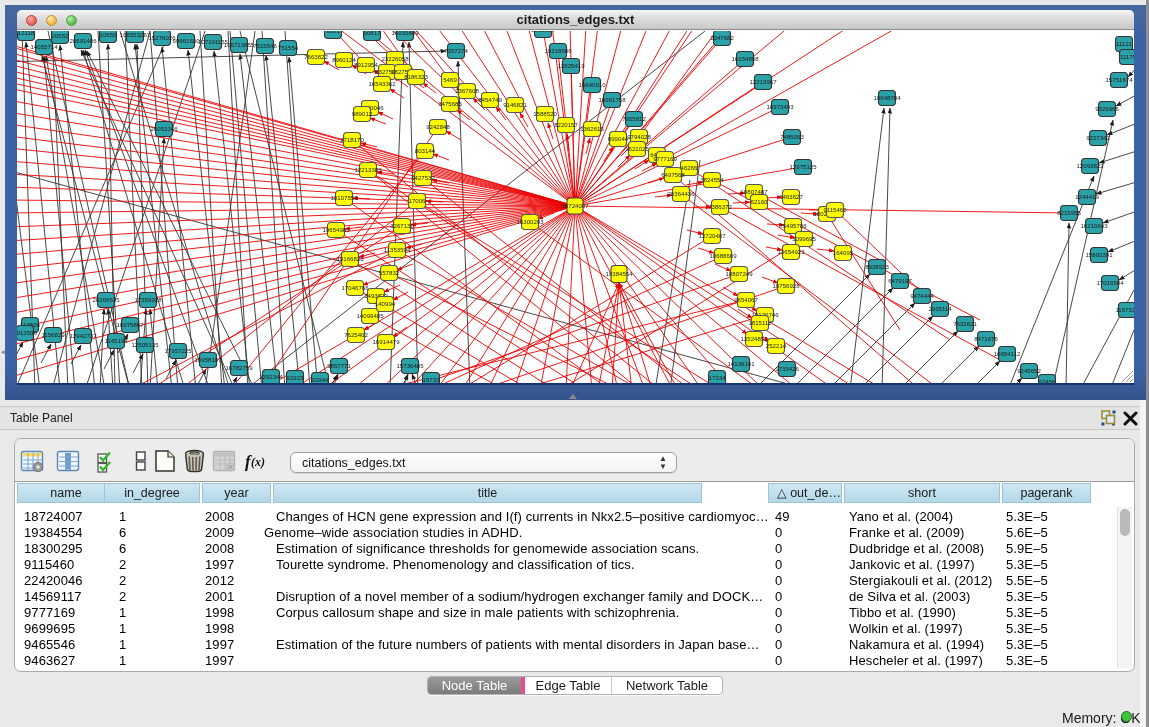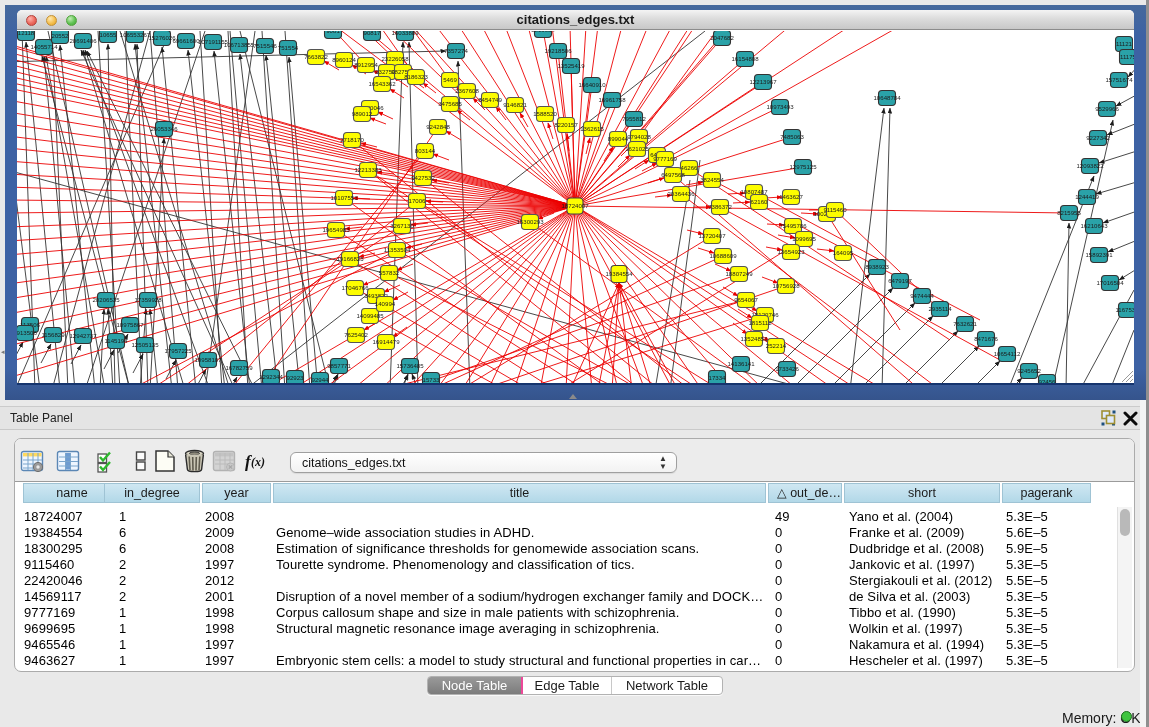--- a/index.html
+++ b/index.html
@@ -35,21 +35,21 @@
 .hc{position:absolute;top:1px;height:20px;background:linear-gradient(180deg,#cfe7f2,#b2d8e8);border:1px solid #9fc3d4;
  font-size:12.5px;color:#1b1b1b;text-align:center;line-height:19px}
 .row{position:absolute;width:1121px;height:16px;font-size:13px;letter-spacing:0.1px;color:#000}
 .row span{position:absolute;white-space:nowrap;top:2px}
 #scrollbar{left:1117px;top:507px;width:15px;height:161px;background:#f4f4f4;border-left:1px solid #e0e0e0}
 #thumb{left:1119.5px;top:509px;width:10px;height:27px;background:#b9b9b9;border-radius:5px}
 #tabs{left:427px;top:676px;height:19px;border:1px solid #b2b2b2;border-radius:4px;background:#fff;overflow:hidden;
  box-shadow:0 1px 0 rgba(255,255,255,.7)}
 .tab{float:left;height:19px;line-height:18px;font-size:13px;color:#1a1a1a;text-align:center}
 #tab1{width:93px;background:linear-gradient(180deg,#9a9a9a,#787878);color:#fff}
-#tab2{width:90px;border-left:2px solid #ec4899}
+#tab2{width:90px;border-left:4px solid #ec4899}
 #tab3{width:111px;border-left:1px solid #c8c8c8}
 #memtext{left:1062px;top:710px;font-size:14px;color:#1a1a1a}
 #memdot{left:1121px;top:711px;width:11px;height:11px;border-radius:50%;background:#3ec43e;border:1.5px solid #1e6e1e}
 #rightstrip{left:1146px;top:0;width:3px;height:727px;background:#8f8f8f}
 #rightlight{left:1140px;top:400px;width:6px;height:327px;background:#f4f4f4}
 #lefttick{left:1px;top:348px;font-size:7px;color:#777}
 </style></head>
 <body>
 <div class="abs" id="blueframe"></div>
 <div class="abs" id="win">
@@ -705,42 +705,43 @@
 
 <text x="230" y="28" font-family="Liberation Serif,serif" font-style="italic" font-weight="bold" font-size="17" fill="#111">f</text>
 <text x="236" y="27" font-family="Liberation Serif,serif" font-style="italic" font-weight="bold" font-size="12" fill="#111">(x)</text>
 </svg></div>
   <div class="abs" id="dropdown">
       <div class="abs" id="ddtext">citations_edges.txt</div>
    <div class="abs" id="ddarrows">▲<br>▼</div>
     </div>
   <div class="abs" id="hdrline"></div>
   <div class="abs" id="header">
-    <div class="hc" style="left:8px;width:98px">name</div>
+    <div class="hc" style="left:2px;width:98px">name</div>
     <div class="hc" style="left:89px;width:96px">in_degree</div>
     <div class="hc" style="left:187px;width:69px">year</div>
-    <div class="hc" style="left:258px;width:493px">title</div>
+    <div class="hc" style="left:258px;width:429px">title</div>
     <div class="hc" style="left:753px;width:74px;text-align:center;padding-left:8px">△ out_de…</div>
     <div class="hc" style="left:829px;width:156px">short</div>
     <div class="hc" style="left:987px;width:89px">pagerank</div>
   </div>
 </div>
 <div class="row" style="top:507px">
 <span style="left:24px">18724007</span>
     <span style="left:119px">1</span>
 <span style="left:205px">2008</span>
+    <span style="left:276px">Changes of HCN gene expression and I(f) currents in Nkx2.5–positive cardiomyoc…</span>
 <span style="left:775px">49</span>
     <span style="left:849px">Yano et al. (2004)</span>
 <span style="left:1006px">5.3E–5</span>
   </div>
 <div class="row" style="top:523px">
 <span style="left:24px">19384554</span>
     <span style="left:119px">6</span>
 <span style="left:205px">2009</span>
-    <span style="left:276px">Genome–wide association studies in ADHD.</span>
+    <span style="left:264px">Genome–wide association studies in ADHD.</span>
 <span style="left:775px">0</span>
     <span style="left:849px">Franke et al. (2009)</span>
 <span style="left:1006px">5.6E–5</span>
   </div>
 <div class="row" style="top:539px">
 <span style="left:24px">18300295</span>
     <span style="left:119px">6</span>
 <span style="left:205px">2008</span>
     <span style="left:276px">Estimation of significance thresholds for genomewide association scans.</span>
 <span style="left:775px">0</span>
@@ -779,38 +780,37 @@
 <span style="left:205px">1998</span>
     <span style="left:276px">Corpus callosum shape and size in male patients with schizophrenia.</span>
 <span style="left:775px">0</span>
     <span style="left:849px">Tibbo et al. (1990)</span>
 <span style="left:1006px">5.3E–5</span>
   </div>
 <div class="row" style="top:619px">
 <span style="left:24px">9699695</span>
     <span style="left:119px">1</span>
 <span style="left:205px">1998</span>
-    <span style="left:276px">Structural magnetic resonance image averaging in schizophrenia.</span>
 <span style="left:775px">0</span>
     <span style="left:849px">Wolkin et al. (1997)</span>
 <span style="left:1006px">5.3E–5</span>
   </div>
 <div class="row" style="top:635px">
 <span style="left:24px">9465546</span>
     <span style="left:119px">1</span>
 <span style="left:205px">1997</span>
+    <span style="left:276px">Estimation of the future numbers of patients with mental disorders in Japan base…</span>
 <span style="left:775px">0</span>
     <span style="left:849px">Nakamura et al. (1994)</span>
 <span style="left:1006px">5.3E–5</span>
   </div>
 <div class="row" style="top:651px">
 <span style="left:24px">9463627</span>
     <span style="left:119px">1</span>
 <span style="left:205px">1997</span>
-    <span style="left:276px">Embryonic stem cells: a model to study structural and functional properties in car…</span>
 <span style="left:775px">0</span>
     <span style="left:849px">Hescheler et al. (1997)</span>
 <span style="left:1006px">5.3E–5</span>
   </div>
 <div class="abs" id="scrollbar"></div>
 <div class="abs" id="thumb"></div>
 <div class="abs" id="tabs">
     <div class="tab" id="tab1">Node Table</div>
     <div class="tab" id="tab2">Edge Table</div>
     <div class="tab" id="tab3">Network Table</div>

